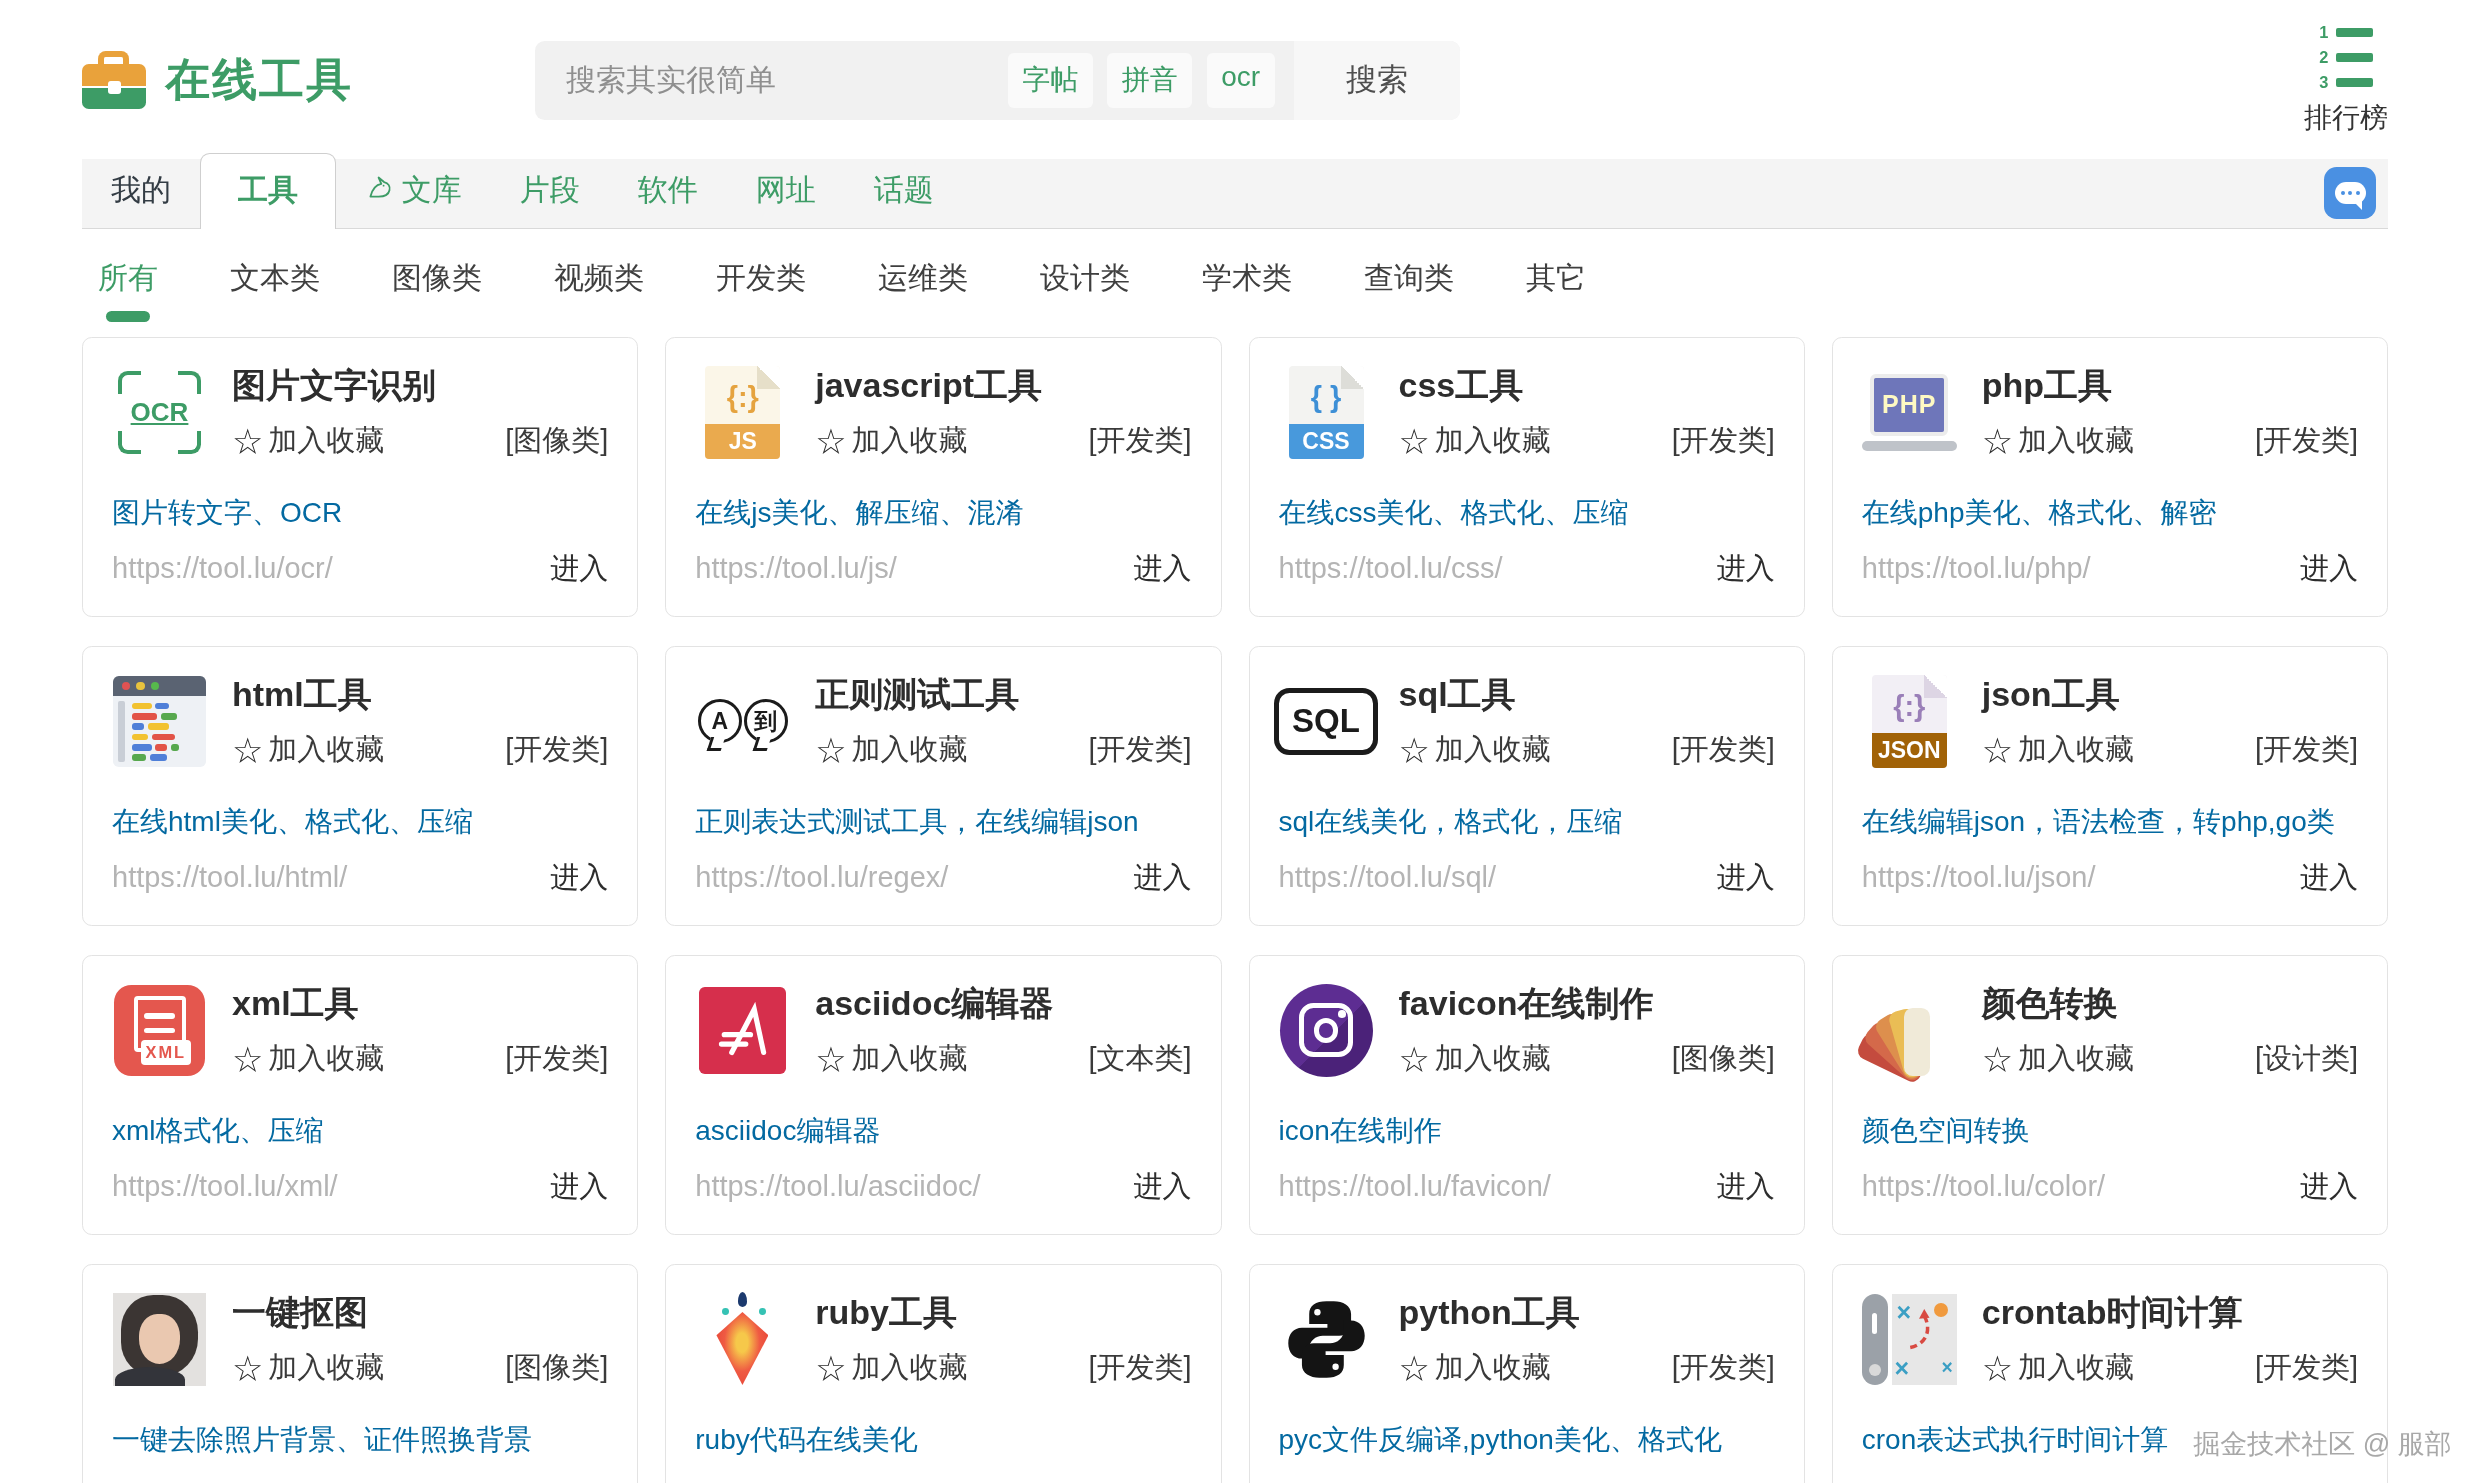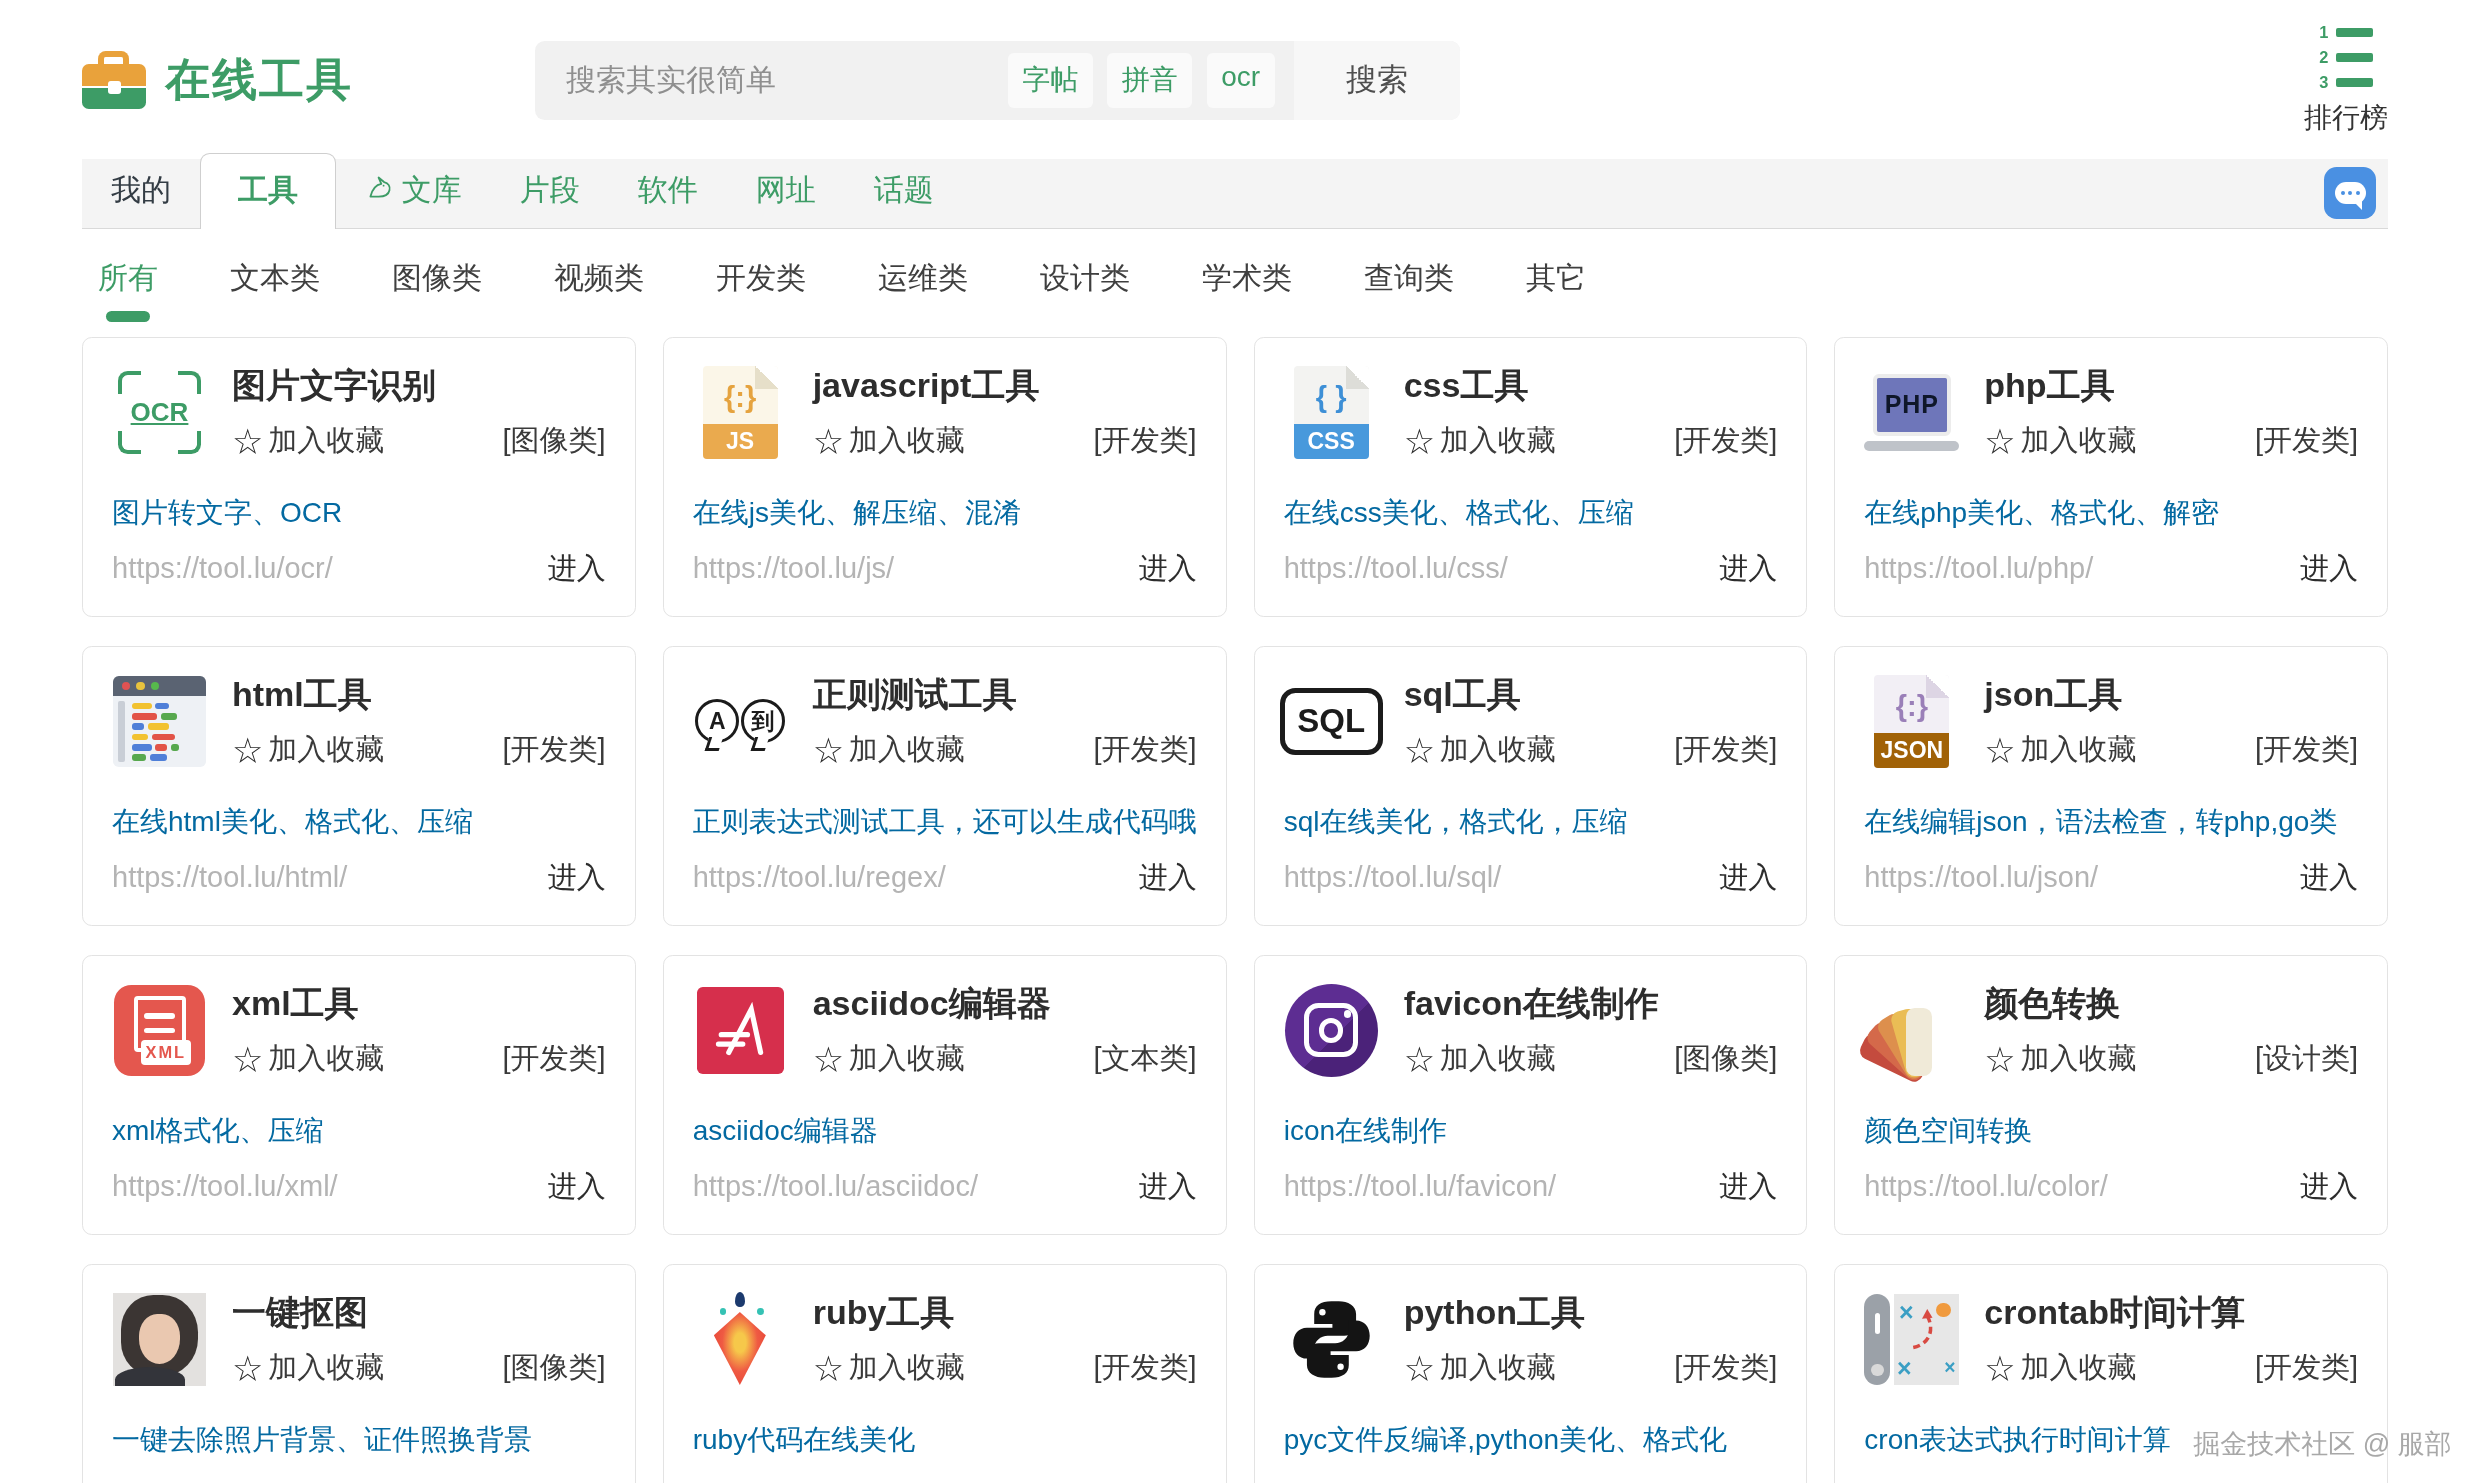--- a/index.html
+++ b/index.html
@@ -93,21 +93,21 @@
   .ic-file .fold { position:absolute; top:0; right:0; width:23px; height:23px; }
   .f-js .fbody { background:#fbf6e8; color:#e5a33f; } .f-js .band { background:#eaaa4e; }
   .f-js .fold { background:linear-gradient(to bottom left,#fff 50%,#e6dfc9 50%); }
   .f-css .fbody { background:#f3f3f1; color:#3d8fd6; } .f-css .band { background:#4899dc; }
   .f-css .fold { background:linear-gradient(to bottom left,#fff 50%,#ddddd8 50%); }
   .f-json .fbody { background:#f2eff5; color:#9a7fb8; } .f-json .band { background:#a16207; }
   .f-json .fold { background:linear-gradient(to bottom left,#fff 50%,#ddd5e4 50%); }
 
   .ic-php { position:relative; width:95px; height:77px; }
   .ic-php .screen { position:absolute; top:0; left:8.7px; right:8.7px; height:62px; background:#6e76ba;
-    border:4.8px solid #ececec; border-radius:5.8px; color:#0f172a; font-weight:bold; font-size:25px;
+    border:4.8px solid #ececec; border-radius:5.8px; color:#fef9c3; font-weight:bold; font-size:25px;
     display:flex; align-items:center; justify-content:center; letter-spacing:1px; }
   .ic-php .base { position:absolute; bottom:0; left:0; right:0; height:9.7px; background:#bfc3c9; border-radius:5.8px; }
 
   .ic-editor { width:93px; height:91px; border-radius:5.8px; overflow:hidden; display:flex; flex-direction:column; }
   .ed-head { height:20px; background:#5a6372; display:flex; align-items:center; gap:5.8px; padding-left:8.7px; }
   .ed-head i { width:8.7px; height:8.7px; border-radius:50%; }
   .ed-body { flex:1; background:#eef1f5; position:relative; padding:6.8px 5.8px 5.8px 19.3px;
     display:flex; flex-direction:column; justify-content:space-between; }
   .ed-body::before { content:""; position:absolute; left:4.8px; top:4.8px; bottom:4.8px; width:7.7px;
     background:#c9ced6; border-radius:1.9px; }
@@ -432,21 +432,21 @@
         <div class="card-title">正则测试工具</div>
         <div class="card-sub">
           <span class="fav">
             <span class="star">☆</span>
             <span>加入收藏</span>
           </span>
           <span class="cat">[开发类]</span>
         </div>
       </div>
     </div>
-    <div class="card-desc">正则表达式测试工具，还可以生成代码哦</div>
+    <div class="card-desc">正则表达式测试工具，在线编辑json</div>
     <div class="card-foot">
       <span class="url">https://tool.lu/regex/</span>
       <span class="enter">进入</span>
     </div>
   </div>
     <div class="card">
     <div class="card-top">
       <div class="icon-slot">
           <div class="ic-sql">SQL</div>
         </div>

